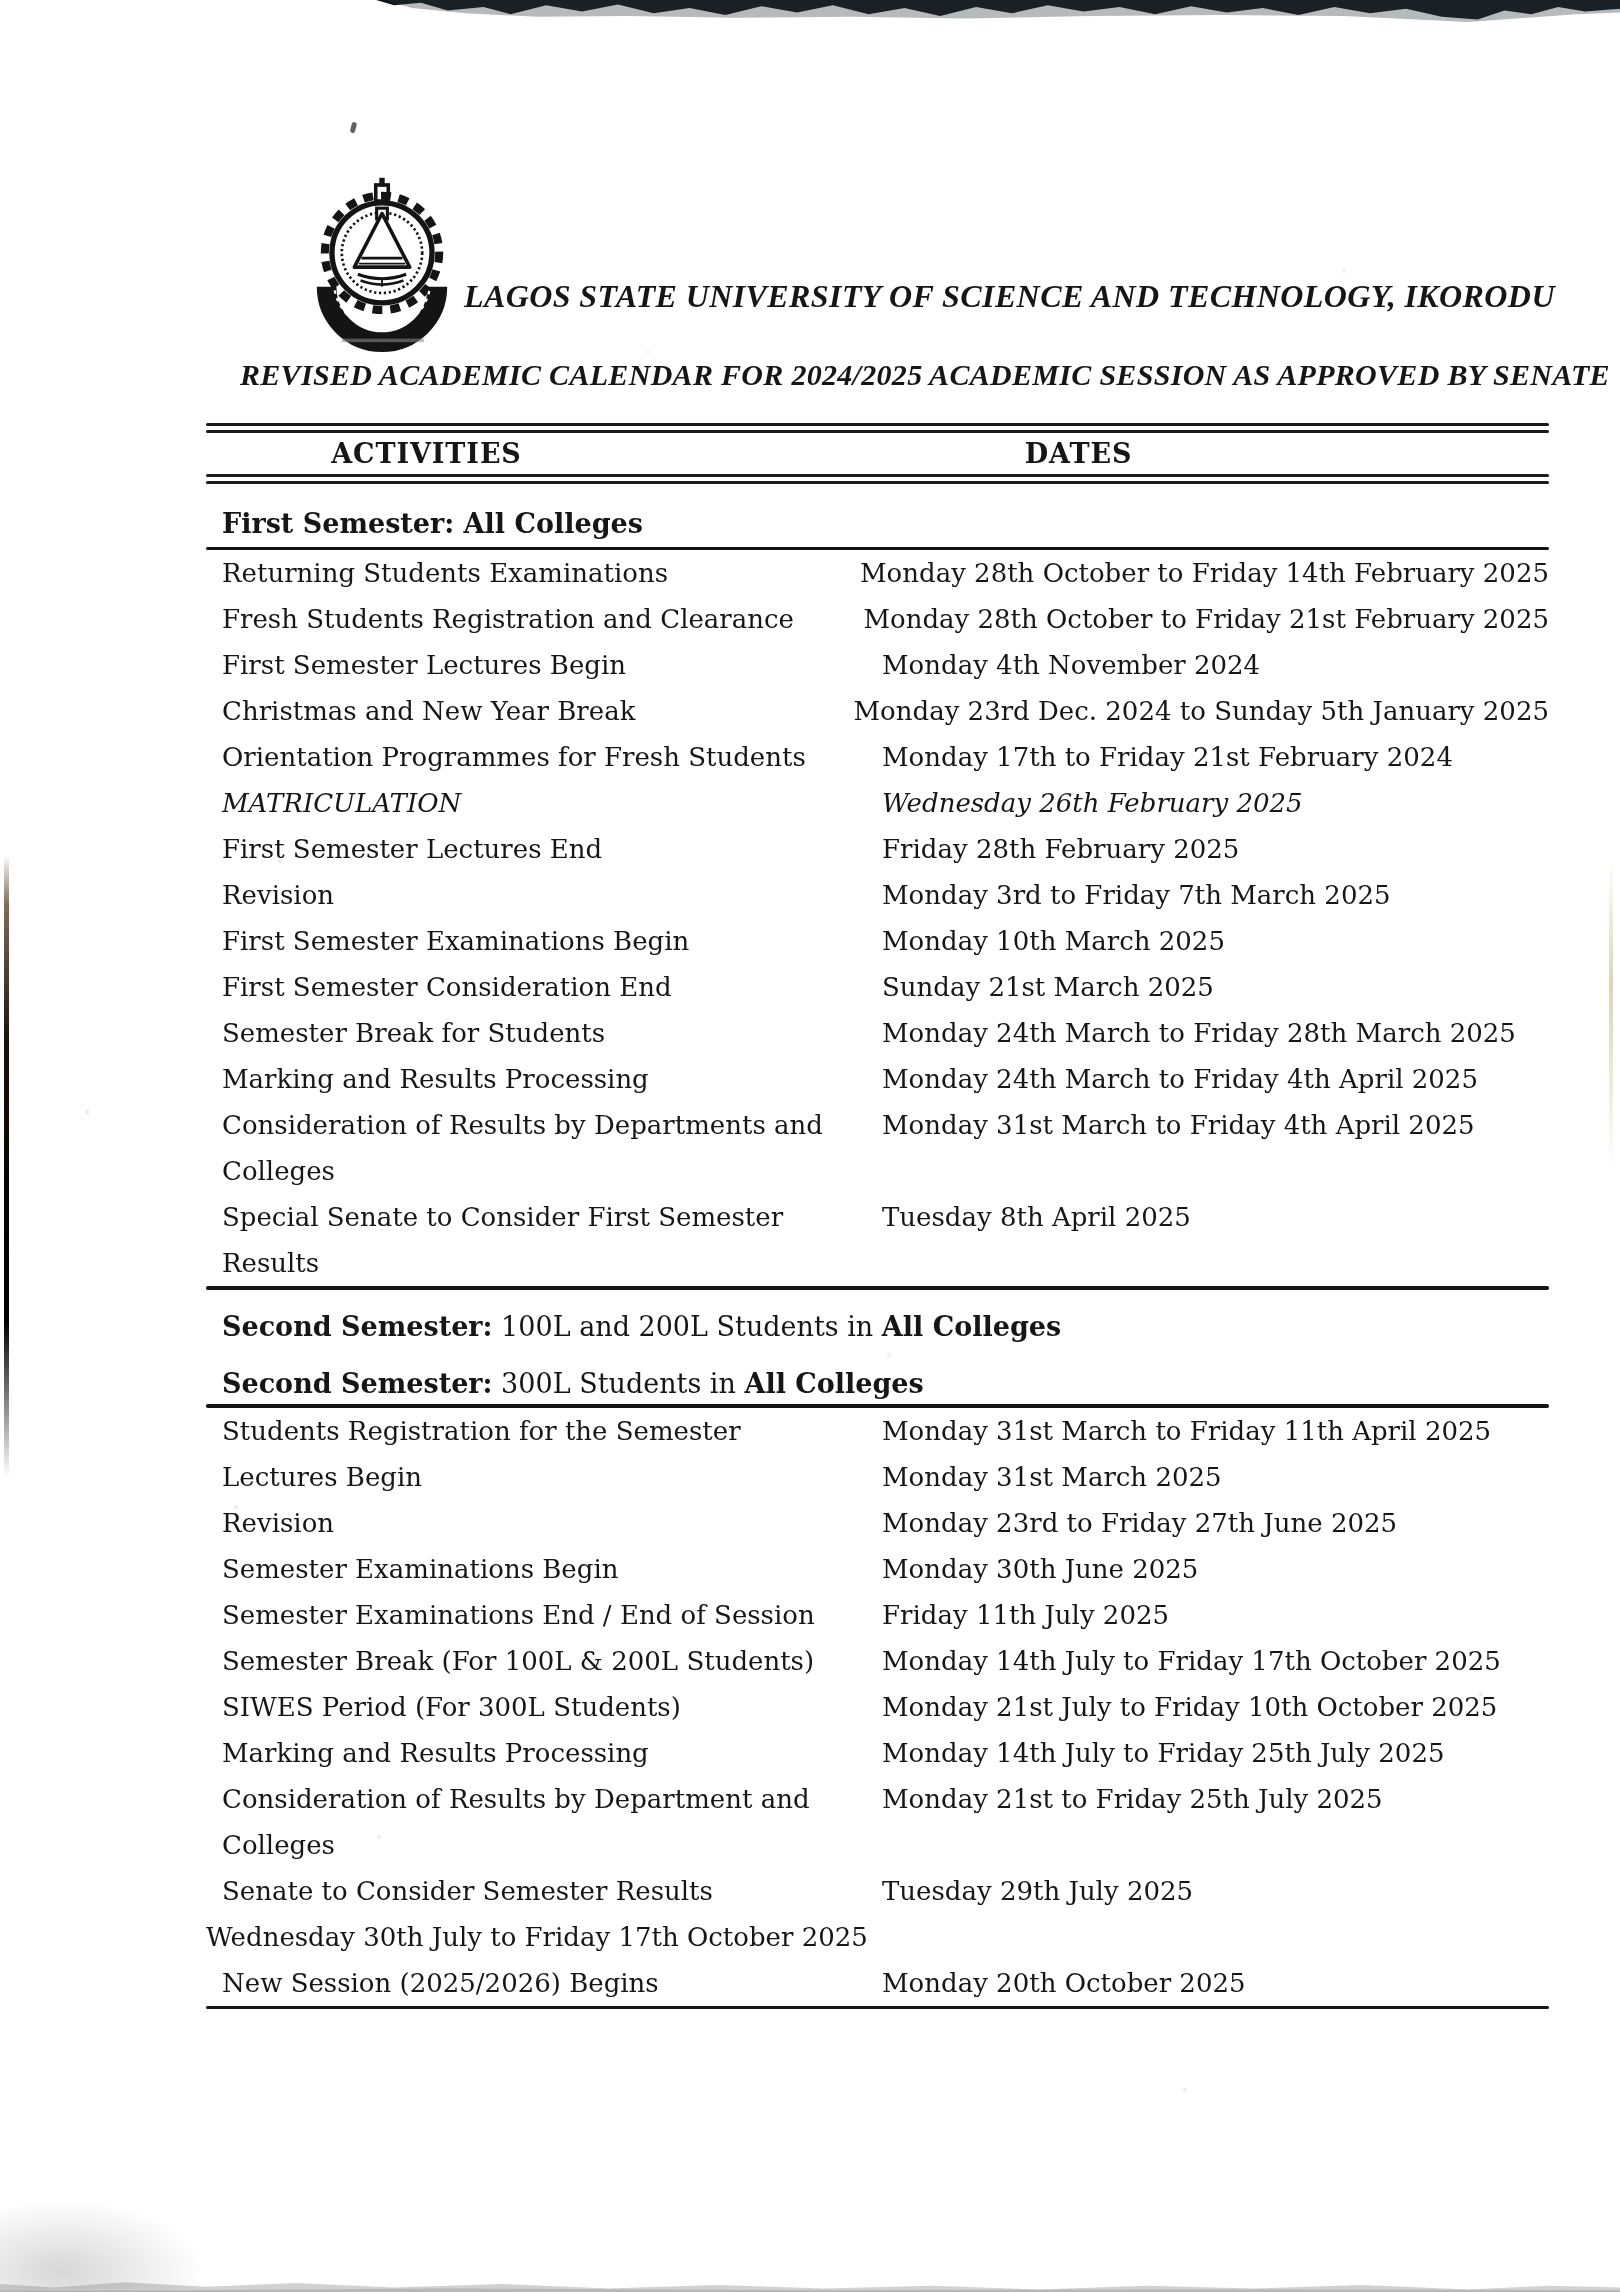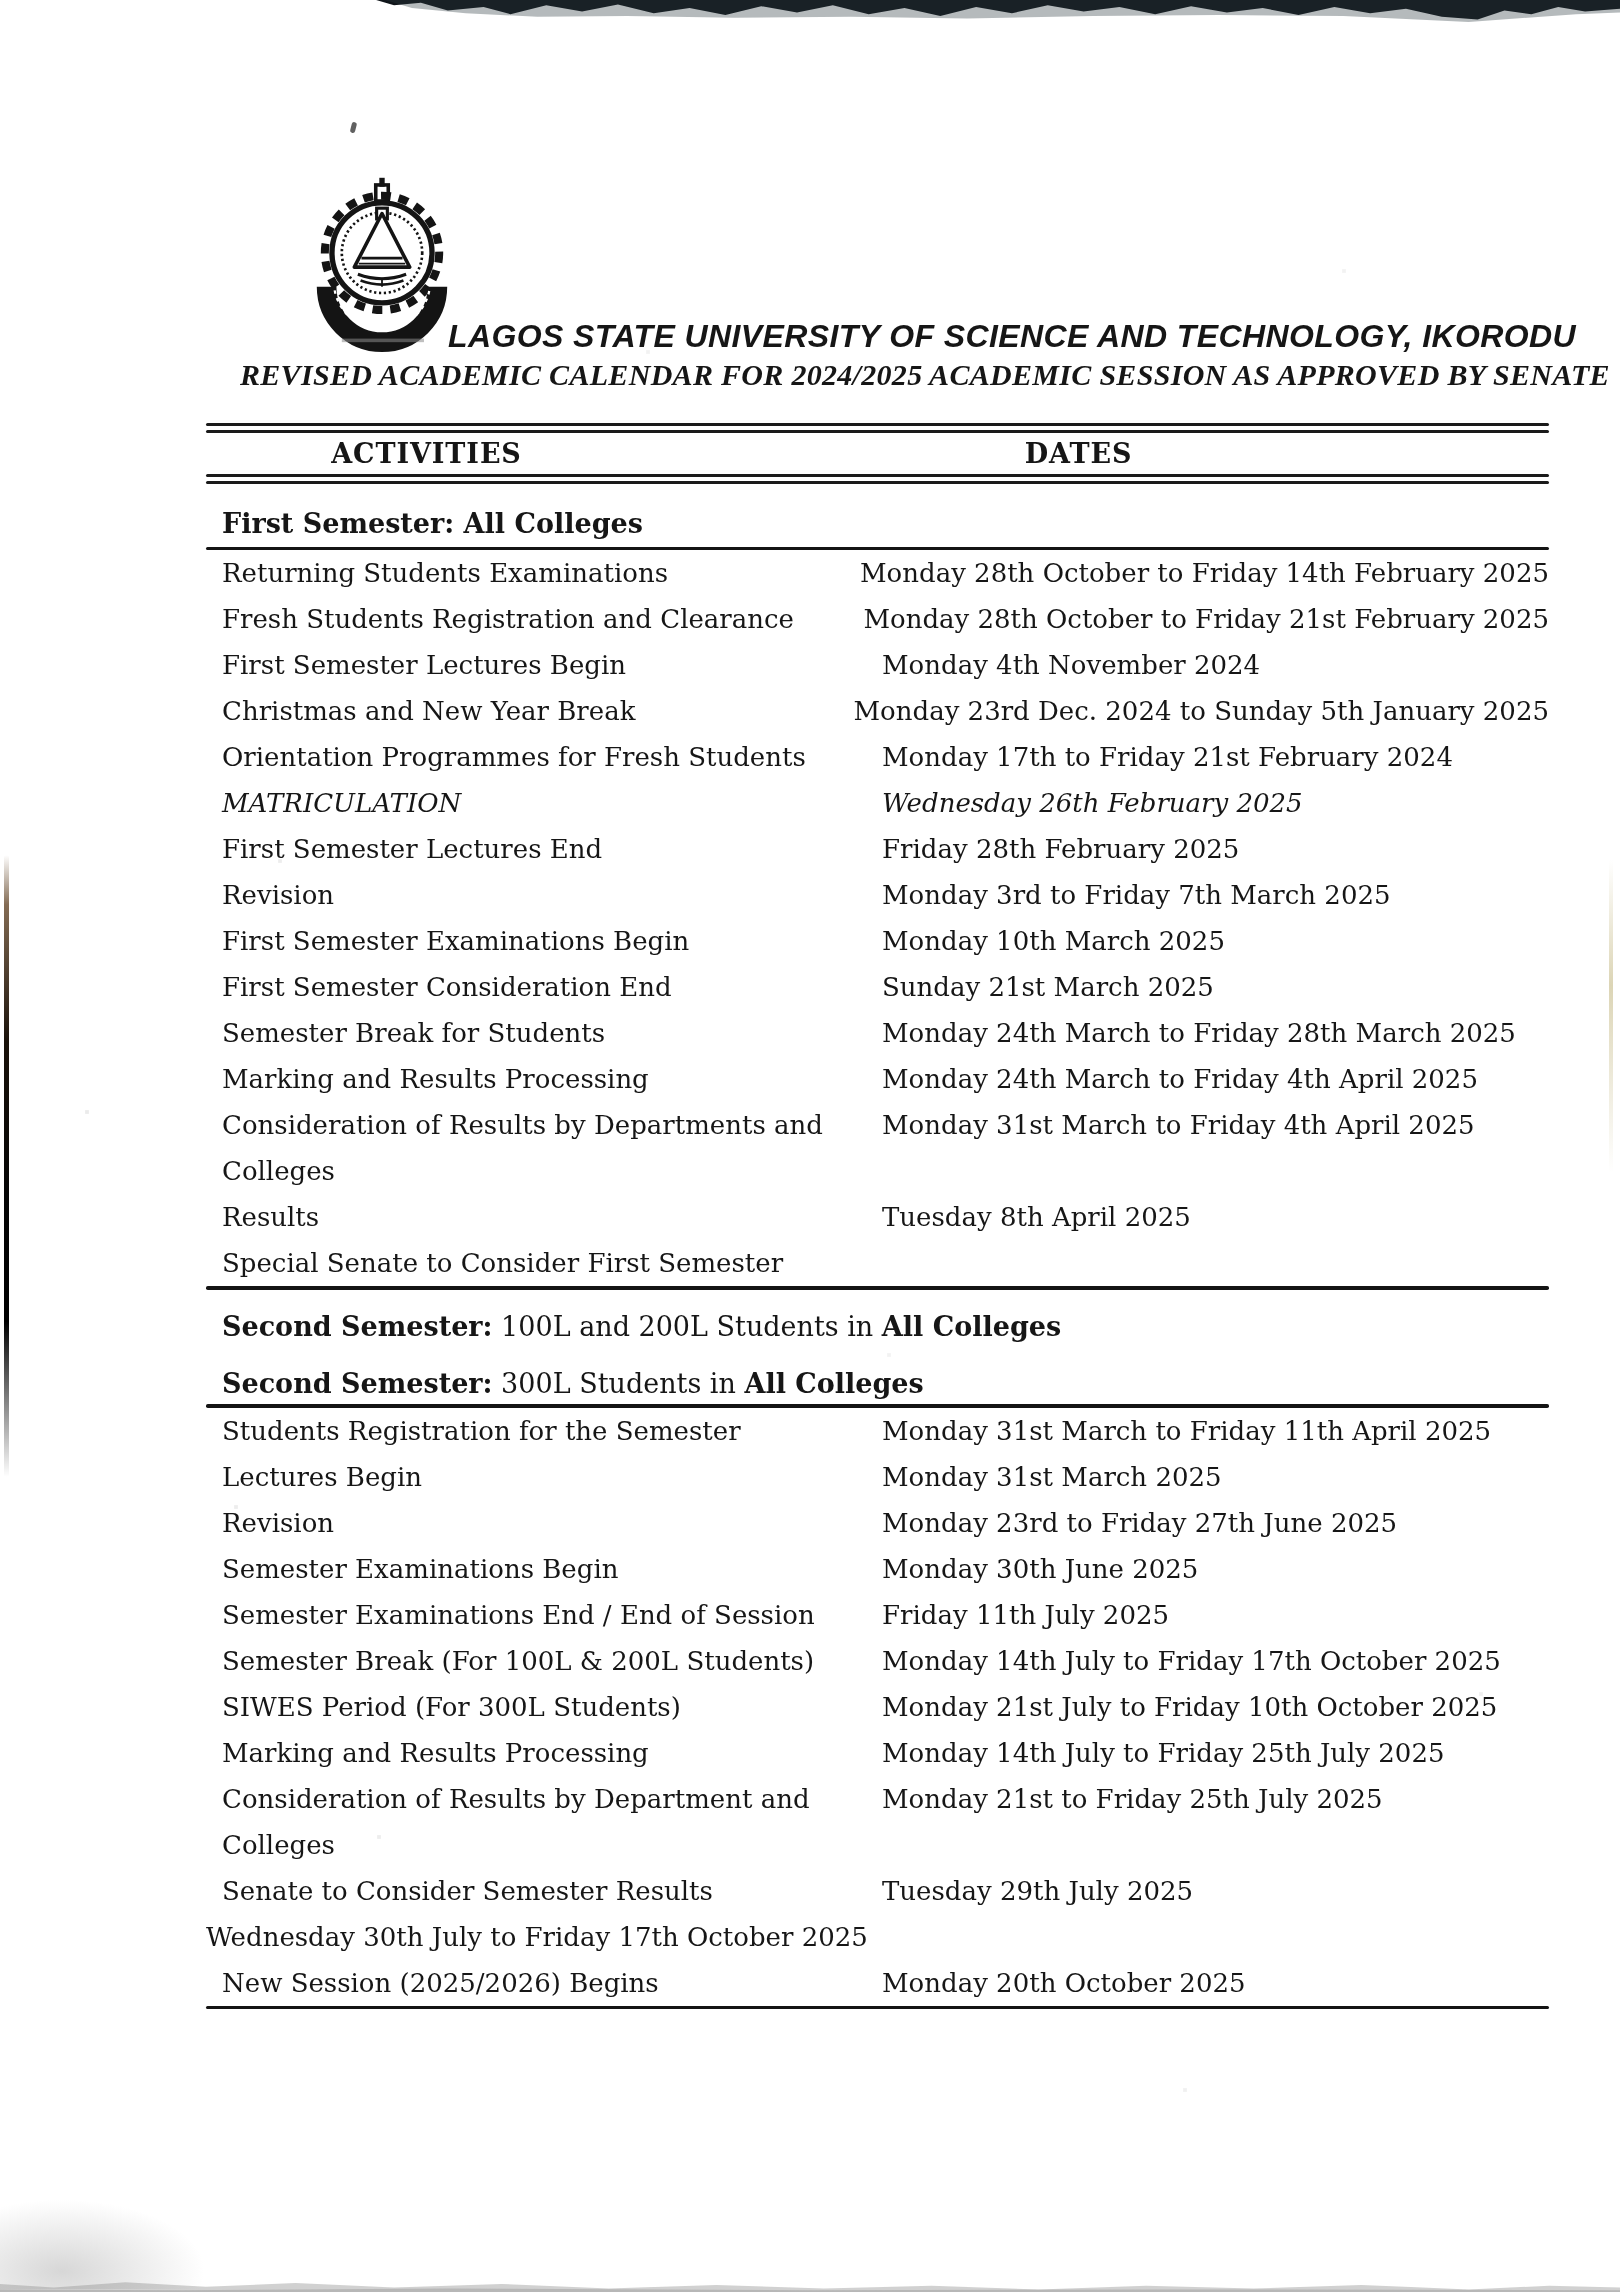--- a/index.html
+++ b/index.html
@@ -47,24 +47,24 @@
       1184px 2089px 0 0.9px rgba(0,0,0,.06);
   }
   .ink-dot{
     position:absolute;left:351px;top:122px;width:4.5px;height:10.7px;
     background:#3a3a3a;border-radius:2.7px;transform:rotate(14deg);opacity:.8;
   }
 
   
   .logo{position:absolute;left:315px;top:172px;width:134px;height:184px;}
   .uni-name{
-    position:absolute;left:448px;top:278px;width:1075px;
-    font-family:Liberation Sans, sans-serif;
+    position:absolute;left:464px;top:278px;width:1075px;
+    font-family:Liberation Serif, serif;
     font-weight:bold;font-style:italic;
-    font-size:32px;letter-spacing:0.4px;white-space:nowrap;margin-top:40px;
+    font-size:32px;letter-spacing:0.4px;white-space:nowrap;
   }
   .doc-title{
     position:absolute;left:240px;top:358px;width:1325px;
     font-family:"Liberation Serif",serif;
     font-weight:bold;font-style:italic;
     font-size:30px;letter-spacing:0.3px;white-space:nowrap;
   }
 
   
   .caltable{position:absolute;left:206px;top:423px;width:1343px;}
@@ -245,22 +245,22 @@
       </div>
       <div class="row">
         <div class="act">
             <div class="line">Consideration of Results by Departments and</div>
             <div class="line">Colleges</div>
           </div>
         <div class="date">Monday 31st March to Friday 4th April 2025</div>
       </div>
       <div class="row">
         <div class="act">
+            <div class="line">Special Senate to Consider First Semester</div>
             <div class="line">Results</div>
-            <div class="line">Special Senate to Consider First Semester</div>
           </div>
         <div class="date">Tuesday 8th April 2025</div>
       </div>
     </div>
 
     <div class="rule-thick"></div>
 
     <div class="sec-head sec-head-2">
       <div class="hline"><span class="b">Second Semester:</span><span class="n"> 100L and 200L Students in </span><span class="b">All Colleges</span></div>
       <div class="hline"><span class="b">Second Semester:</span><span class="n"> 300L Students in </span><span class="b">All Colleges</span></div>

